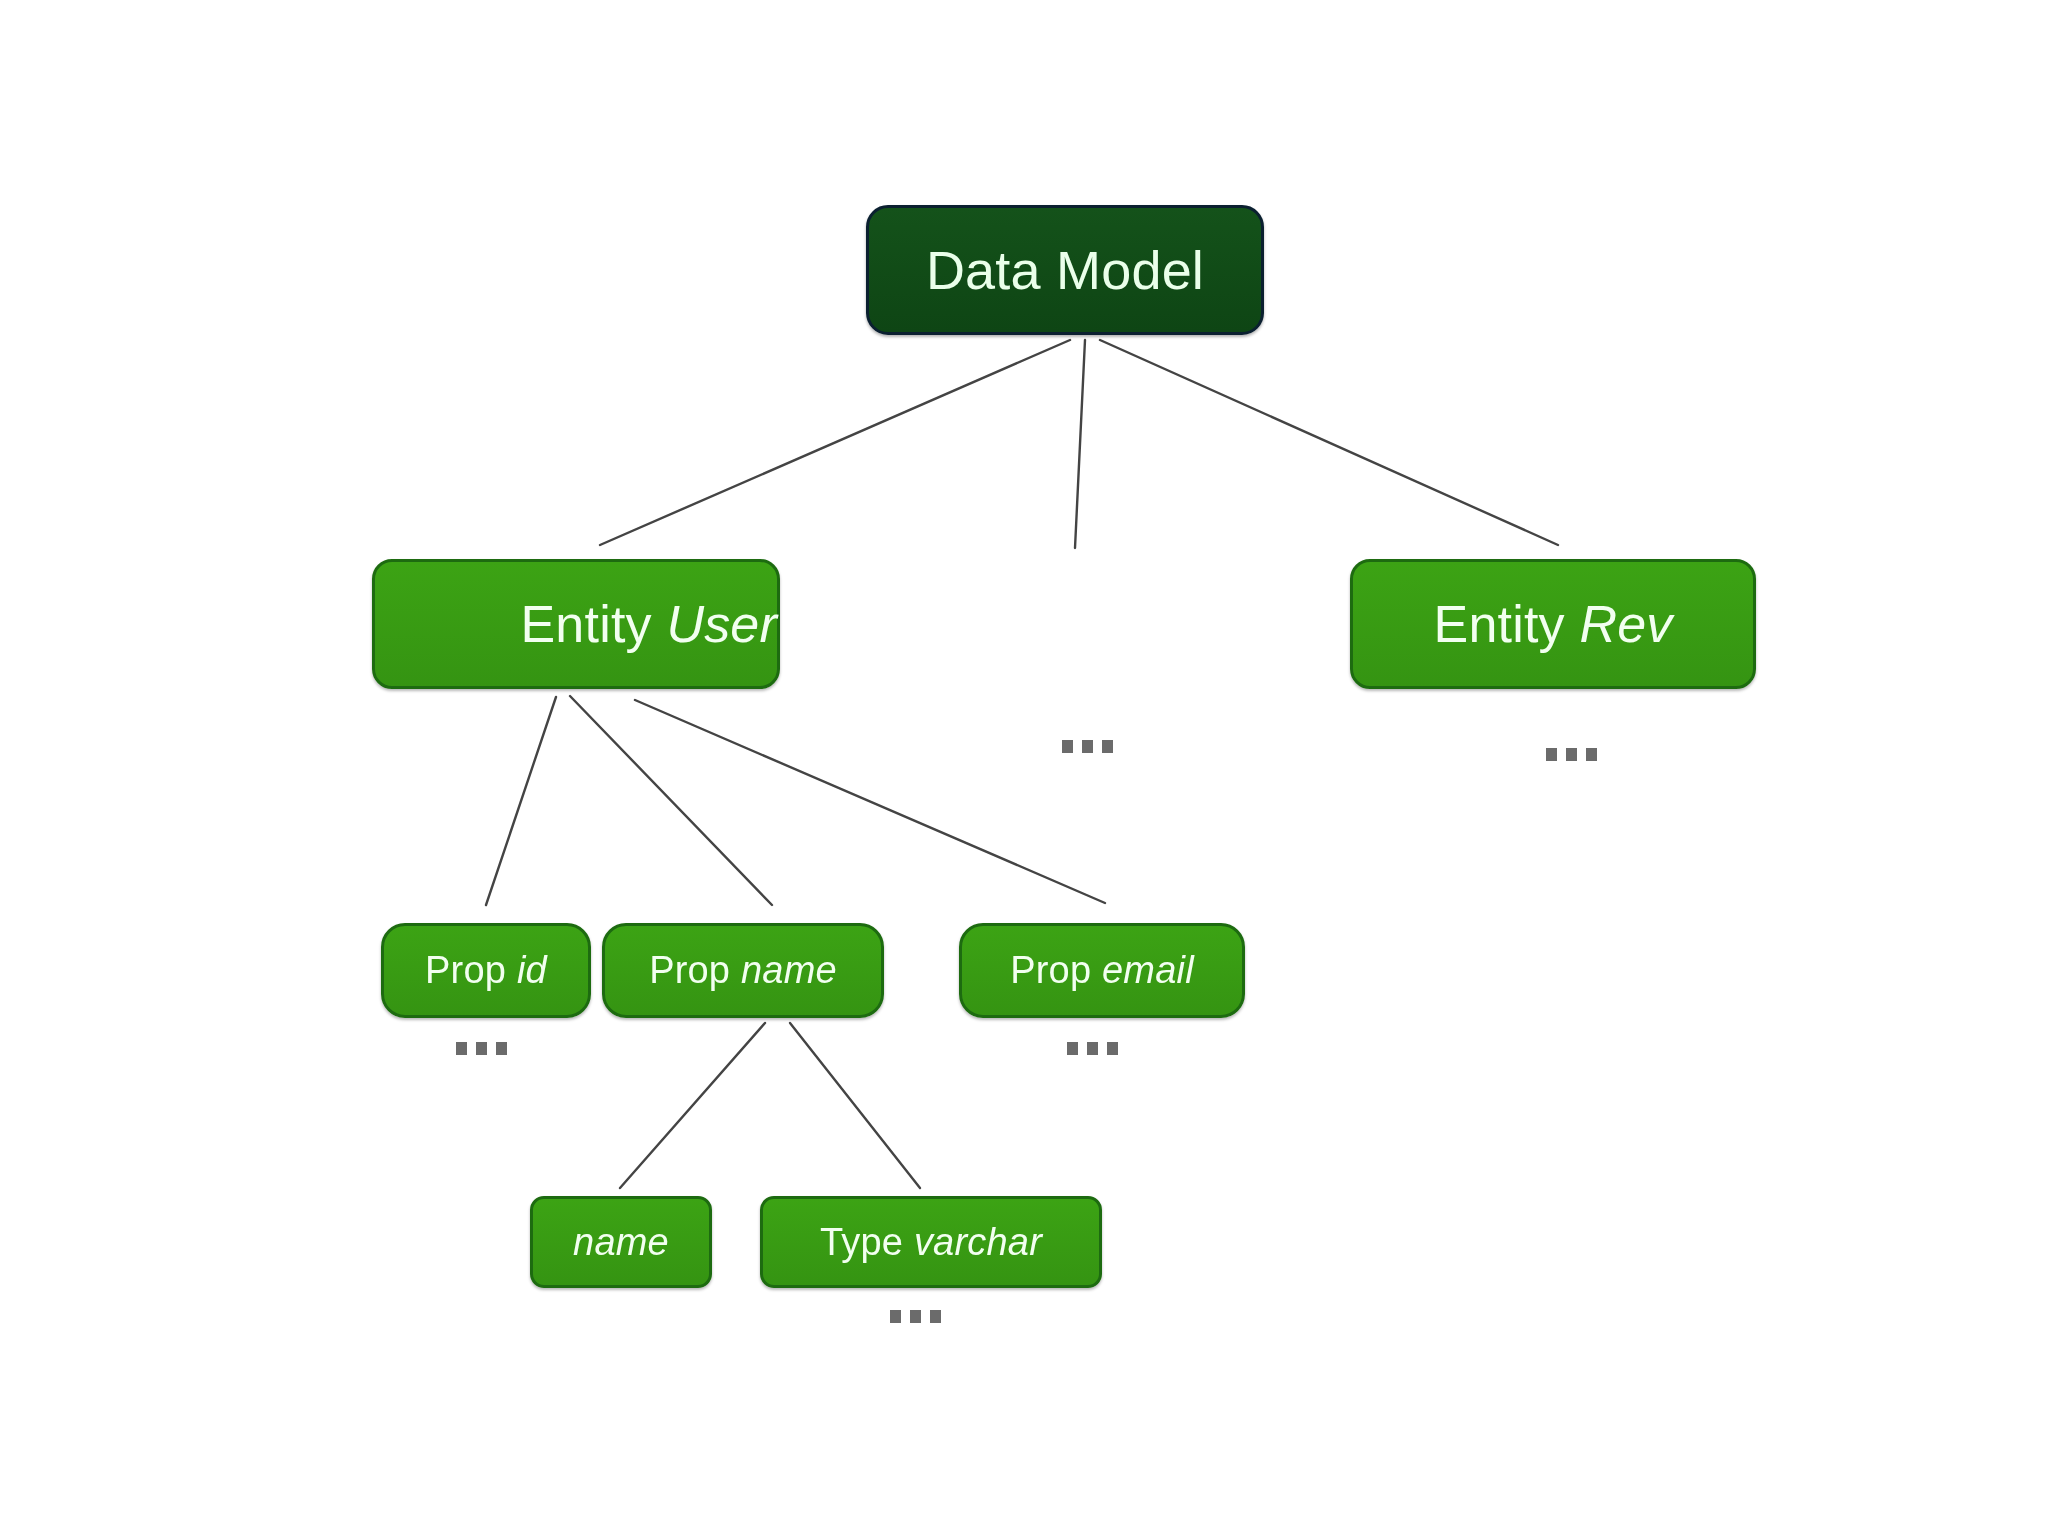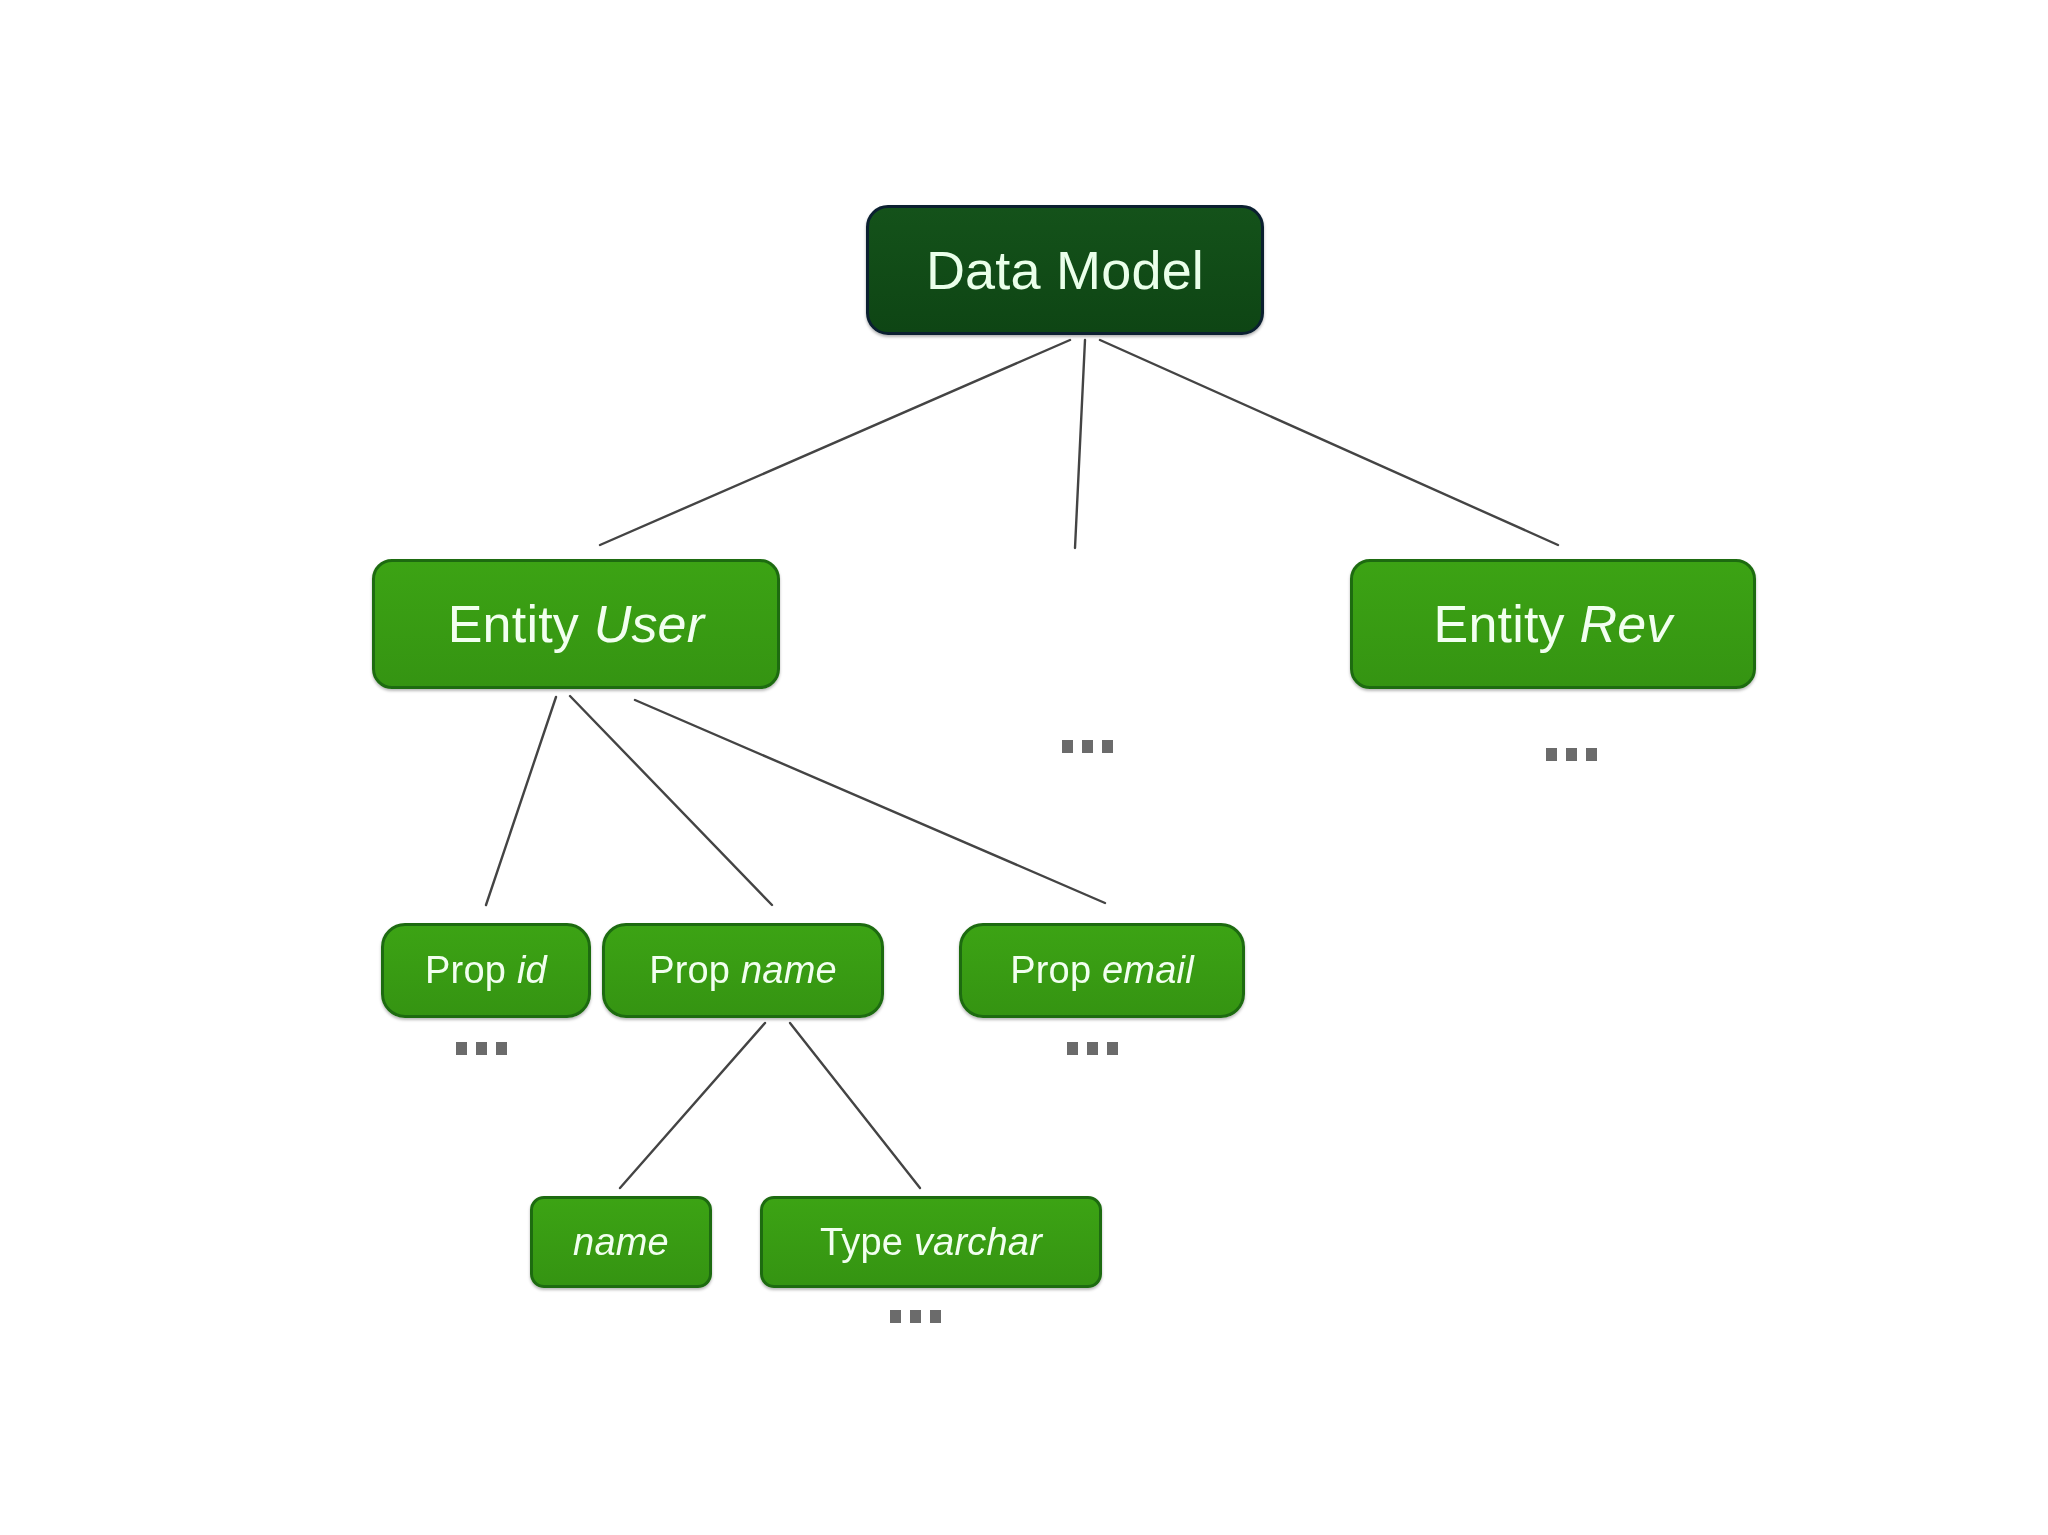--- a/index.html
+++ b/index.html
@@ -115,21 +115,21 @@
       <line x1="790" y1="1023" x2="920" y2="1188"></line>
     </g>
   </svg>
 
   <div class="node node-root" style="left:866px; top:205px; width:398px; height:130px;">
     <span class="node-label">
       <span class="kw">Data Model</span>
     </span>
   </div>
 
-  <div class="node node-green node-entity" style="left:372px; top:559px; width:408px; height:130px;">
+  <div class="node node-green node-entity" style="left:372px; top:559px; width:408px; height:130px;justify-content:flex-end;">
     <span class="node-label">
       <span class="kw">Entity</span><span>&nbsp;</span><span class="val">User</span>
     </span>
   </div>
 
 
   <div class="node node-green node-entity" style="left:1350px; top:559px; width:406px; height:130px;">
     <span class="node-label">
       <span class="kw">Entity</span><span>&nbsp;</span><span class="val">Rev</span>
     </span>

